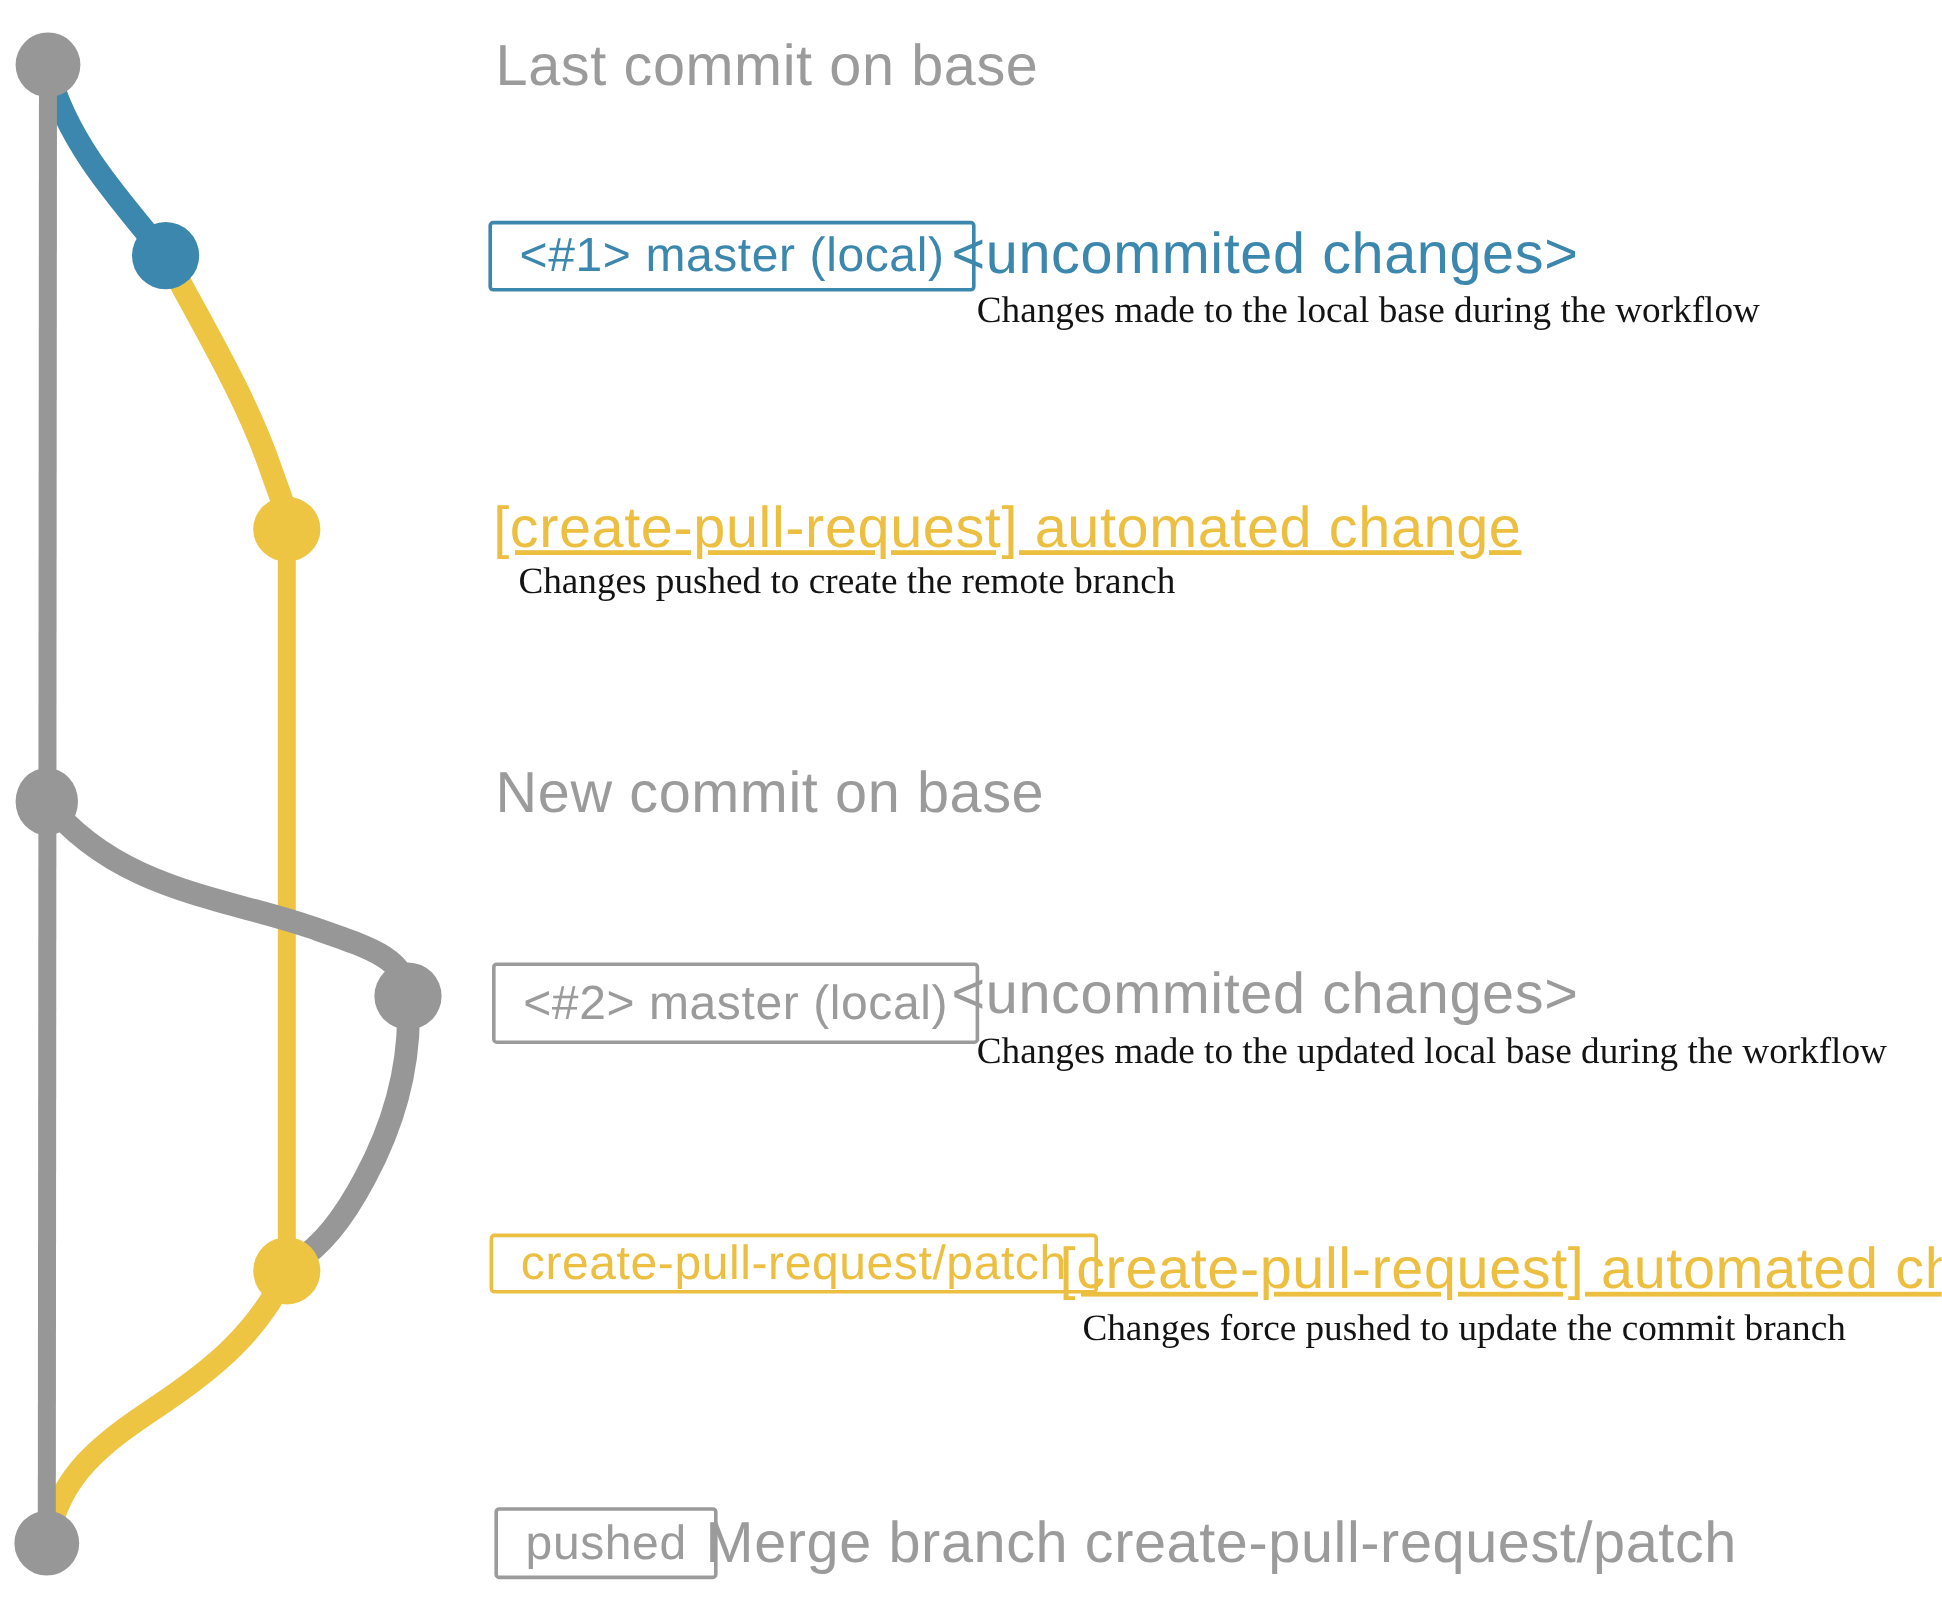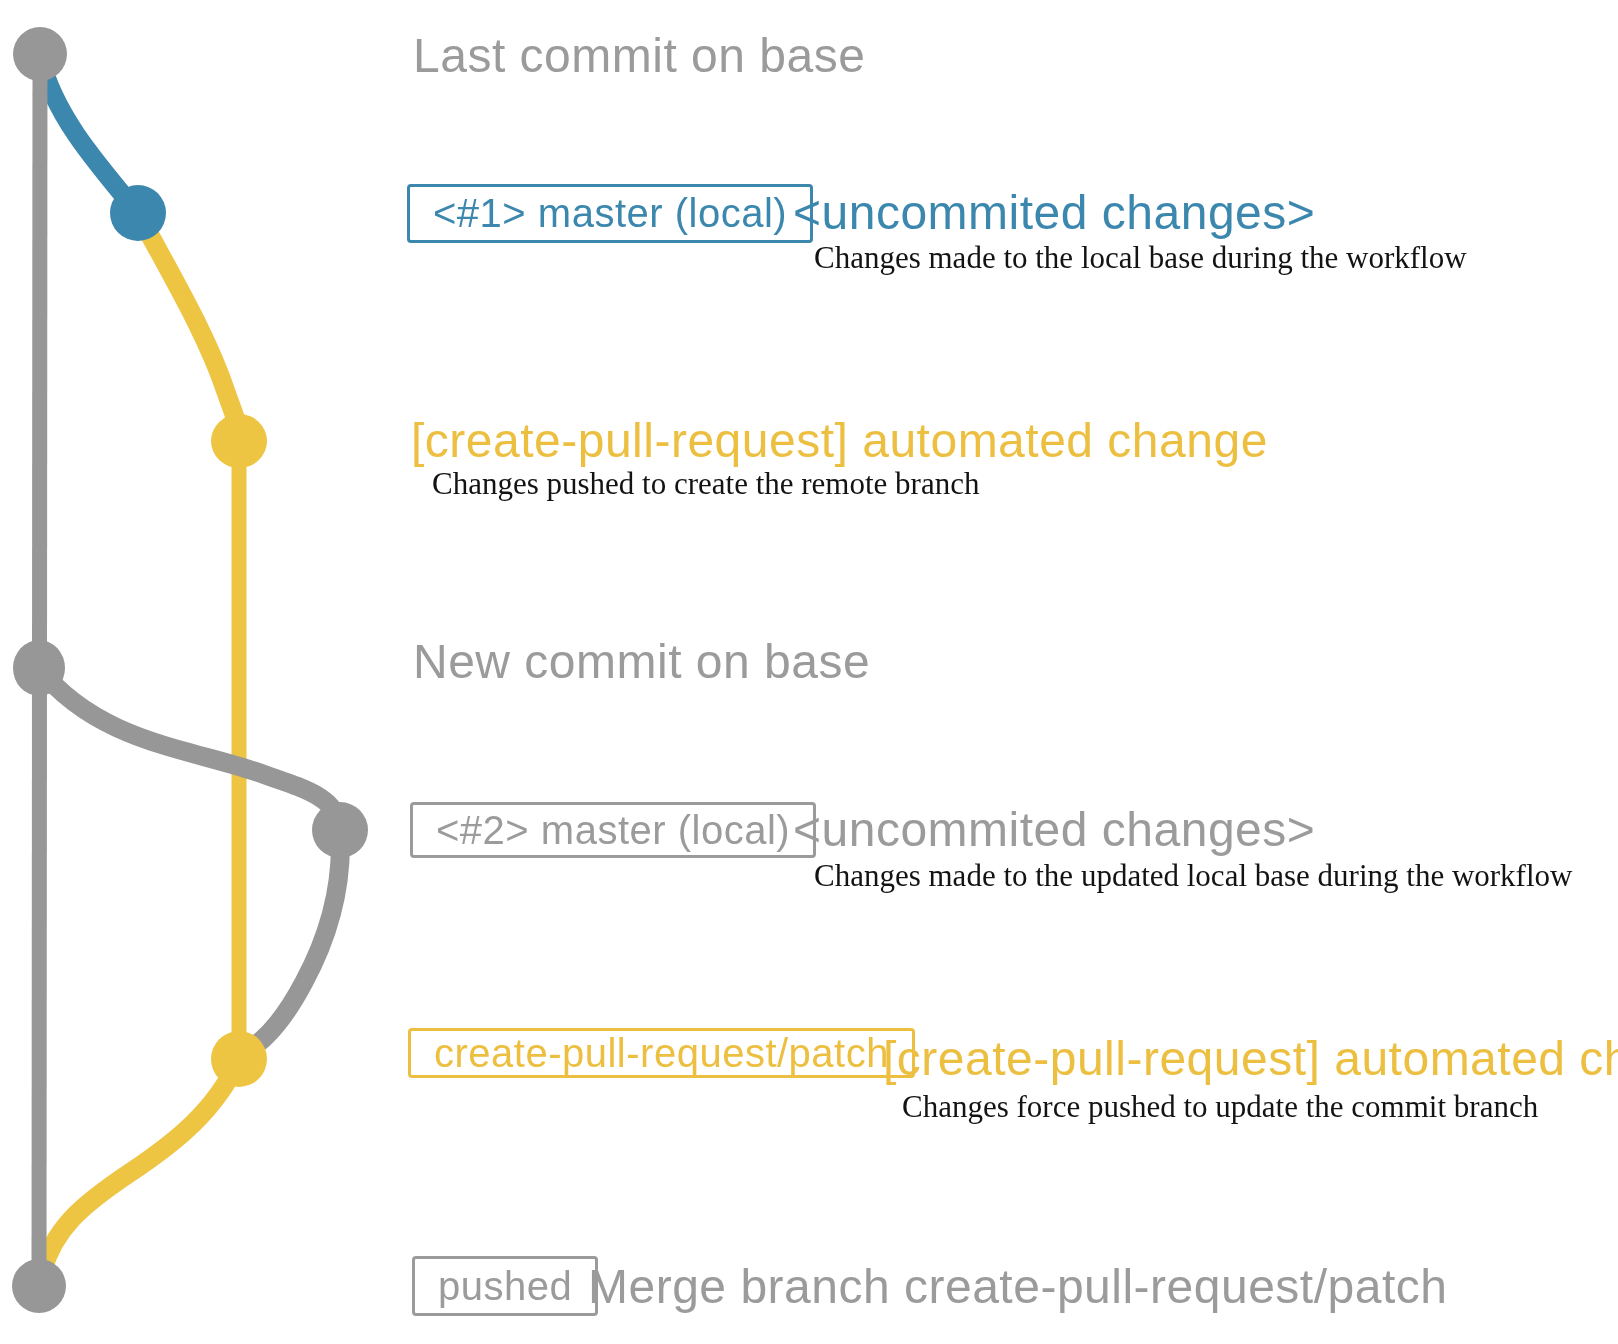--- a/index.html
+++ b/index.html
@@ -6,21 +6,21 @@
   body{
     width:1618px;height:1344px;position:relative;background:#ffffff;
     font-family:"Liberation Sans",sans-serif;overflow:hidden;
   }
   #graph-svg{position:absolute;left:0;top:0;}
   .lbl{position:absolute;white-space:nowrap;transform:translateY(-50%);}
   .sans{font-size:48px;letter-spacing:0.5px;}
   .serif{font-family:"Liberation Serif",serif;font-size:31px;color:var(--ink);}
   .gray-t{color:var(--text_gray);}
   .blue-t{color:var(--blue);}
-  .yellow-t{color:var(--yellow_text);}
+  .yellow-t{color:var(--yellow_text);text-decoration:underline;}
   .badge{
     position:absolute;display:inline-flex;align-items:center;justify-content:center;
     border-radius:4px;border:3px solid;padding:0 23px;font-size:40px;letter-spacing:0.5px;
     background:#fff;box-sizing:border-box;
   }
   .badge.blue-b{border-color:var(--blue);color:var(--blue);}
   .badge.gray-b{border-color:var(--text_gray);color:var(--text_gray);}
   .badge.yellow-b{border-color:var(--yellow_text);color:var(--yellow_text);}
   .stroke-gray{stroke:var(--gray);}
   .stroke-blue{stroke:var(--blue);}
@@ -56,21 +56,21 @@
   <span>&lt;#1&gt; master (local)</span>
 </div>
 <div class="lbl sans blue-t" style="left:793px;top:212px;">&lt;uncommited changes&gt;</div>
 <div class="lbl serif" style="left:814px;top:258px;">Changes made to the local base during the workflow</div>
 
 <div class="lbl sans yellow-t" style="left:411px;top:440px;">[create-pull-request] automated change</div>
 <div class="lbl serif" style="left:432px;top:484px;">Changes pushed to create the remote branch</div>
 
 <div class="lbl sans gray-t" style="left:413px;top:661px;">New commit on base</div>
 
-<div class="badge gray-b" style="left:410px;top:802px;height:56px;">
+<div class="badge gray-b" style="left:410px;top:802px;height:68px;">
   <span>&lt;#2&gt; master (local)</span>
 </div>
 <div class="lbl sans gray-t" style="left:793px;top:829px;">&lt;uncommited changes&gt;</div>
 <div class="lbl serif" style="left:814px;top:876px;">Changes made to the updated local base during the workflow</div>
 
 <div class="badge yellow-b" style="left:408px;top:1028px;height:50px;">
   <span>create-pull-request/patch</span>
 </div>
 <div class="lbl sans yellow-t" style="left:883px;top:1058px;">[create-pull-request] automated change</div>
 <div class="lbl serif" style="left:902px;top:1107px;">Changes force pushed to update the commit branch</div>

